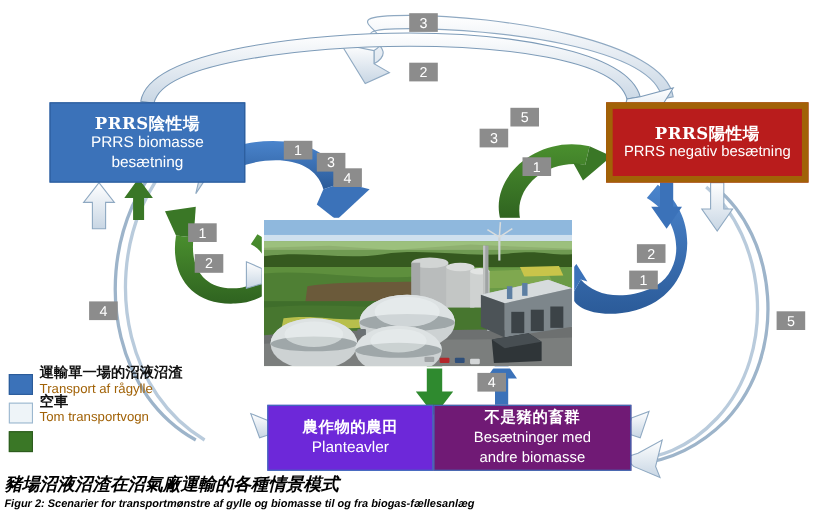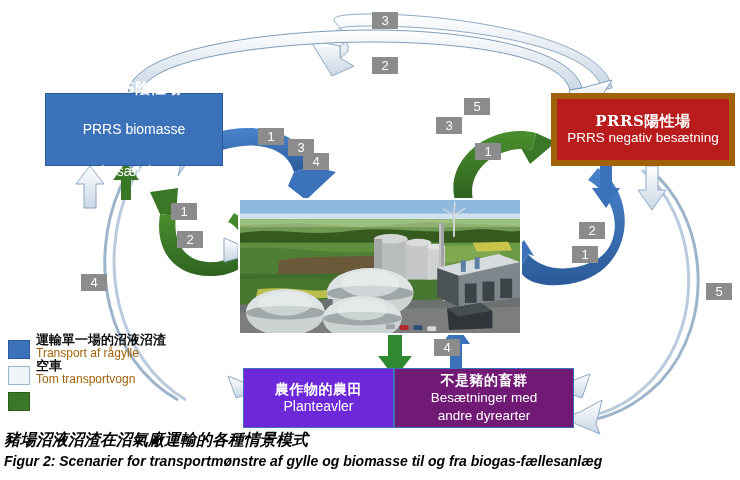--- a/index.html
+++ b/index.html
@@ -23,21 +23,21 @@
     align-items:center;justify-content:center;
     color:#ffffff;
     text-align:center;
     line-height:1.25;
   }
   .node .cn{font-family:"DejaVu Serif", serif;font-weight:700;font-size:15px;letter-spacing:.5px;}
   .node .dk{font-size:14px;font-weight:400;}
 
   #node-neg{
     left:45px;top:93px;width:178px;height:73px;
-    background:#3b72b9;border:1px solid #2b5b99;gap:24px;
+    background:#3b72b9;border:1px solid #2b5b99;
   }
   #node-pos{
     left:551px;top:93px;width:184px;height:73px;
     background:#b91c1c;border:6px solid #a16207;
   }
   #node-pos .dk{font-size:13.5px;}
   #node-crop{
     left:243px;top:368px;width:151px;height:60px;
     background:#6d28d9;border:1px solid #3b72b9;
   }
@@ -69,27 +69,27 @@
   }
 
   
   #legend{position:absolute;left:8px;top:336px;width:230px;}
   .leg-row{position:relative;height:26px;}
   .swatch{position:absolute;left:0;top:4px;width:22px;height:19px;box-sizing:border-box;}
   .sw-blue{background:#3b72b9;border:1px solid #2b5b99;}
   .sw-white{background:#eef4f8;border:1px solid #9bb7cf;}
   .sw-green{background:#3a7726;border:1px solid #2d5c1e;}
   .leg-text{position:absolute;left:28px;top:-3px;}
-  .leg-cn{font-family:Liberation Serif, serif;font-weight:700;font-size:13px;color:#111;display:block;line-height:1.05;}
+  .leg-cn{font-family:Liberation Mono, monospace;font-weight:700;font-size:13px;color:#111;display:block;line-height:1.05;}
   .leg-dk{font-size:12px;color:#a16207;display:block;line-height:1.05;}
 
   
   #caption{position:absolute;left:4px;top:430px;width:730px;font-style:italic;}
   #cap-cn{font-family:"DejaVu Serif", serif;font-weight:700;font-size:16px;color:#000;line-height:1.2;display:block;}
-  #cap-dk{font-size:14px;font-weight:700;color:#000;line-height:1.2;display:block;margin-top:4px;}
+  #cap-dk{font-size:10px;font-weight:700;color:#000;line-height:1.2;display:block;margin-top:4px;}
 </style>
 </head>
 <body>
 
 <div id="stage">
 
   <svg id="arrows" viewBox="0 0 740 480">
     <defs>
       <linearGradient id="gradBlue" x1="0" y1="0" x2="0" y2="1">
         <stop offset="0%" stop-color="#4a84cc"></stop>
@@ -283,21 +283,21 @@
   </div>
 
   <div class="node" id="node-crop">
     <span class="cn">農作物的農田</span>
     <span class="dk">Planteavler</span>
   </div>
 
   <div class="node" id="node-other">
     <span class="cn">不是豬的畜群</span>
     <span class="dk">Besætninger med</span>
-    <span class="dk">andre dyrearter</span>
+    <span class="dk">andre biomasse</span>
   </div>
 
   <div id="badge-layer">
       <div class="badge" style="left: 372px; top: 12px;">3</div>
       <div class="badge" style="left: 372px; top: 57px;">2</div>
       <div class="badge" style="left: 258px; top: 128px;">1</div>
       <div class="badge" style="left: 288px; top: 139px;">3</div>
       <div class="badge" style="left: 303px; top: 153px;">4</div>
       <div class="badge" style="left: 464px; top: 98px;">5</div>
       <div class="badge" style="left: 436px; top: 117px;">3</div>

